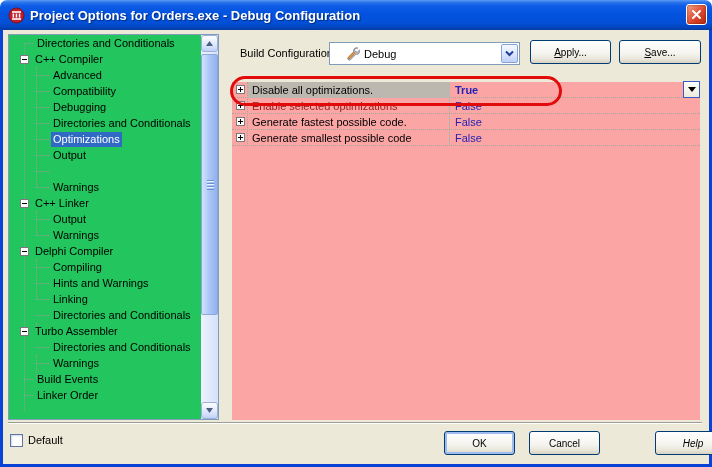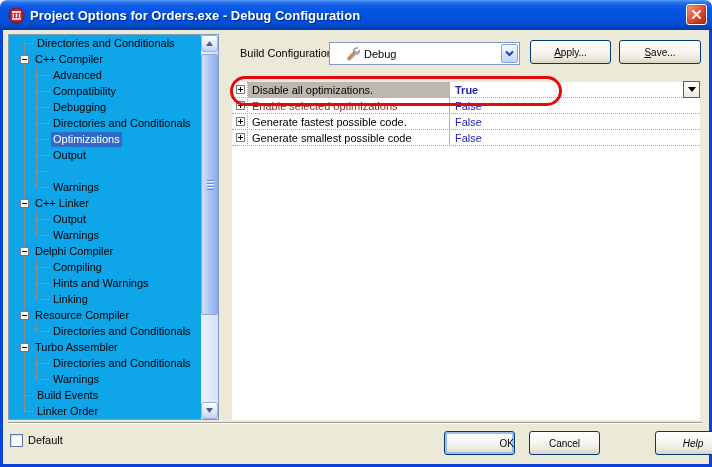--- a/index.html
+++ b/index.html
@@ -11,21 +11,21 @@
     display:flex;align-items:center;padding:0 6px;}
   .app-icon{width:17px;height:17px;margin:0 5px 0 2px;flex:none;}
   .title{color:#fff;font-weight:bold;font-size:13px;text-shadow:1px 1px 1px #002a7a;white-space:nowrap;}
   .close-btn{position:absolute;right:5px;top:4px;width:21px;height:21px;border:1px solid #fff;border-radius:3px;
     background:linear-gradient(135deg,#f1a58d 0%,#e66a4d 35%,#d8432a 60%,#b22a0e 100%);
     display:flex;align-items:center;justify-content:center;box-shadow:inset 0 0 2px #7e1a05;}
   
   .bodyframe{position:absolute;left:0;top:30px;width:712px;height:437px;background:var(--c-titlebar,#0842d6);}
   .client{position:absolute;left:3px;top:0;width:706px;height:434px;background:#ECE9D8;}
   
-  .tree-panel{position:absolute;left:5px;top:4px;width:211px;height:386px;background:#0ea5e9;border:1px solid #7F9DB9;}
+  .tree-panel{position:absolute;left:5px;top:4px;width:211px;height:386px;background:#22c55e;border:1px solid #7F9DB9;}
   .tree-content{position:absolute;left:0;top:0;width:192px;height:384px;overflow:hidden;}
   .tree-row{position:relative;height:16px;display:flex;align-items:center;white-space:nowrap;}
   .tree-label{padding:1px 2px;line-height:13px;}
   .tree-row.sel .tree-label{background:var(--c-selection,#316AC5);color:#fff;}
   .pmbox{position:relative;width:9px;height:9px;border:1px solid #7a7a7a;background:#fff;flex:none;}
   .pm{position:absolute;background:#000;}
   .pm.h{left:1px;right:1px;top:3px;height:1px;}
   .pm.v{top:1px;bottom:1px;left:3px;width:1px;}
   .conn{flex:none;border-top:1px dotted #9a9a90;height:0;}
   .guide{position:absolute;width:0;border-left:1px dotted #9a9a90;}
@@ -43,40 +43,40 @@
   .combo{position:absolute;left:326px;top:12px;width:191px;height:23px;background:#fff;border:1px solid #7F9DB9;display:flex;align-items:center;padding-left:11px;}
   .wrench{width:15px;height:15px;margin:0 4px 0 4px;flex:none;}
   .combo-text{flex:1;}
   .combo-btn{position:absolute;right:1px;top:1px;width:17px;height:19px;border:1px solid #86a3dc;border-radius:2px;
     background:linear-gradient(180deg,#f6f9ff,#d9e4fb 60%,#bed0f7);display:flex;align-items:center;justify-content:center;}
   
   .xpbtn{position:absolute;height:24px;border:1px solid #003C74;border-radius:3px;font-family:"Liberation Sans",sans-serif;font-size:10px;color:#000;
     background:linear-gradient(180deg,#ffffff 0%,#f5f4ef 55%,#eae8dc 80%,#d8d2c2 100%);padding:0;}
   .xpbtn.focused{box-shadow:inset 0 0 0 2px #9ebcf0;}
   
-  .grid{position:absolute;left:229px;top:52px;width:468px;height:338px;background:#ffffff;}
+  .grid{position:absolute;left:229px;top:52px;width:468px;height:338px;background:#fca5a5;}
   .grid-row{position:relative;height:16px;display:flex;align-items:center;border-bottom:1px dotted #a5a59b;}
   .gr-boxcol{width:16px;flex:none;display:flex;align-items:center;justify-content:center;}
   .gr-name{width:202px;flex:none;padding:1px 0 0 4px;line-height:14px;height:16px;}
   .gr-name.mod{color:var(--c-modified,#9c1a1a);}
   .grid-row.sel .gr-name{background:#bcb8b0;}
   .gr-value{flex:1;padding-left:5px;color:var(--c-value,#2323b4);line-height:14px;}
   .grid-row.sel .gr-value{font-weight:bold;}
   .gline{position:absolute;top:0;height:64px;width:0;}
   .gline.dot{left:15px;border-left:1px dotted #a5a59b;}
   .gline.solid{left:217px;border-left:1px solid #b3b3ab;}
   .grid-dropdown{position:absolute;left:680px;top:51px;width:17px;height:17px;border:1px solid #3b5bc4;
     background:linear-gradient(180deg,#ffffff,#eceada);display:flex;align-items:center;justify-content:center;}
   .tri{width:0;height:0;border-left:4px solid transparent;border-right:4px solid transparent;border-top:5px solid #000;}
   .red-oval{position:absolute;left:227px;top:46px;width:332px;height:30px;border:3px solid var(--c-annotation,#e20b0b);border-radius:16px;z-index:6;}
   
   .etch{position:absolute;left:5px;top:392px;width:694px;height:2px;border-top:1px solid #9d9d93;border-bottom:1px solid #ffffff;}
   .checkbox{position:absolute;left:7px;top:404px;width:13px;height:13px;border:1px solid #5a77a8;background:#fff;box-shadow:inset 1px 1px 2px #cdd8ec;}
   .cb-label{position:absolute;left:25px;top:404px;}
-  .btn-ok{left:441px;top:401px;width:71px;text-align:right;}
+  .btn-ok{left:441px;top:401px;width:71px;}
   .btn-cancel{left:526px;top:401px;width:71px;}
   .btn-help{left:652px;top:401px;width:76px;font-style:italic;}
   .btn-apply{left:527px;top:10px;width:81px;}
   .btn-save{left:616px;top:10px;width:82px;}
   u{text-decoration:underline;}
 </style>
 </head>
 <body>
 
 <div class="dialog">
@@ -198,28 +198,20 @@
               <span style="width: 27px; flex: 0 0 auto;"></span>
               <span class="conn" style="width: 13px; margin-right: 2px;"></span>
               <span class="tree-label">Hints and Warnings</span>
             </div>
             <div class="tree-row">
               <span style="width: 27px; flex: 0 0 auto;"></span>
               <span class="conn" style="width: 13px; margin-right: 2px;"></span>
               <span class="tree-label">Linking</span>
             </div>
             <div class="tree-row">
-              <span style="width: 11px; flex: 0 0 auto;"></span>
-              <span class="pmbox">
-                <span class="pm h"></span>
-              </span>
-              <span style="width: 4px; flex: 0 0 auto;"></span>
-              <span class="tree-label">Resource Compiler</span>
-            </div>
-            <div class="tree-row">
               <span style="width: 27px; flex: 0 0 auto;"></span>
               <span class="conn" style="width: 13px; margin-right: 2px;"></span>
               <span class="tree-label">Directories and Conditionals</span>
             </div>
             <div class="tree-row">
               <span style="width: 11px; flex: 0 0 auto;"></span>
               <span class="pmbox">
                 <span class="pm h"></span>
               </span>
               <span style="width: 4px; flex: 0 0 auto;"></span>

